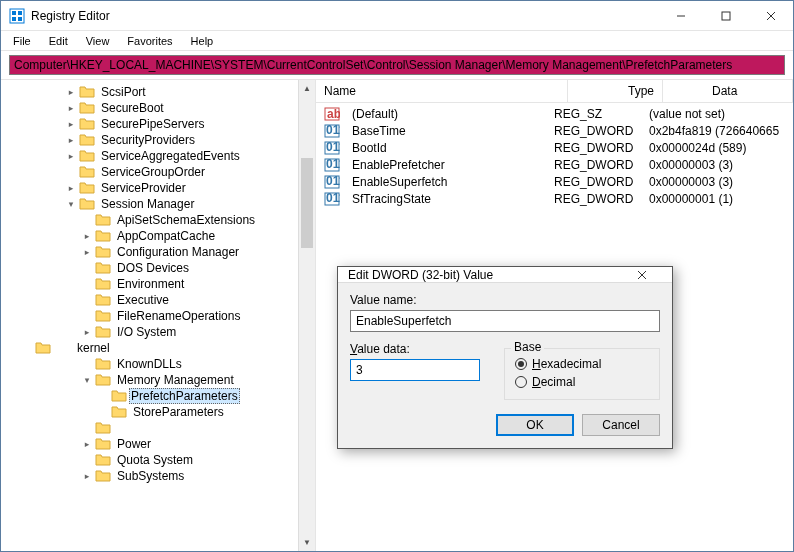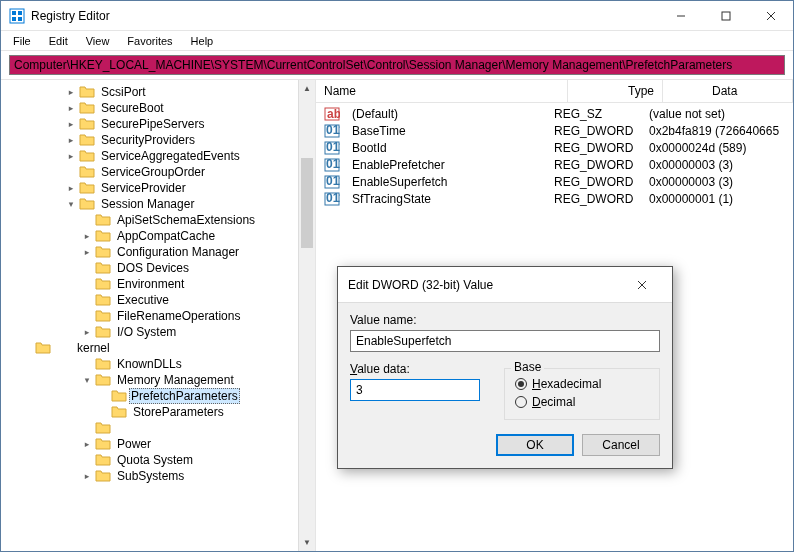--- a/index.html
+++ b/index.html
@@ -33,21 +33,21 @@
   .tree-row { display: flex; align-items: center; height: 16px; white-space: nowrap; font-size:12px;}
   .tree-row .expander { width: 12px; text-align: center; color: #666; font-size: 9px; }
   .folder-icon { width: 16px; height: 14px; margin: 0 4px 0 2px; display:inline-flex; flex-shrink:0;}
   .tree-row.selected .label { background: #cde8ff; border: 1px dotted #666; padding: 0 1px; margin-left:-2px;}
   .tree-row .label { padding: 0 2px; }
   .scrollbar-v { position:absolute; right:0; top:0; bottom:0; width:17px; background:#f0f0f0; border-left:1px solid #ddd;}
   .sb-btn { height:17px; display:flex; align-items:center; justify-content:center; background:#f0f0f0; color:#555; font-size:8px;}
   .sb-thumb { position:absolute; left:2px; right:2px; background:#cdcdcd; border-radius:0;}
   
   .dialog { position: absolute; left: 336px; top: 265px; width: 336px; background: #f0f0f0; border: 1px solid #555; box-shadow: 3px 3px 12px rgba(0,0,0,0.35); }
-  .dialog-title { height: 36px; display: flex; align-items: center; padding: 0 10px; font-size: 12px; background:#fff; border-bottom:1px solid #ddd;}
+  .dialog-title { height: 16px; display: flex; align-items: center; padding: 0 10px; font-size: 12px; background:#fff; border-bottom:1px solid #ddd;}
   .dialog-title span { flex:1; }
   .dialog-close { width: 40px; display:flex; align-items:center; justify-content:center; height:100%;}
   .dialog-body { padding: 10px 12px 12px; }
   .field-label { font-size: 12px; margin-bottom: 3px; }
   .field-input { width: 100%; border: 1px solid #7a7a7a; padding: 3px 5px; font-size: 12px; background:#fff; margin-bottom:10px;}
   .field-input.ro { background:#fff; }
   .row2 { display:flex; gap: 14px; }
   .col2 { flex:1; }
   .value-input { width: 130px; border: 1px solid #0078d7; padding: 3px 5px; font-size: 12px; background:#fff;}
   .group { border:1px solid #ddd; padding: 6px 10px 8px; position:relative; margin-top:6px;}

